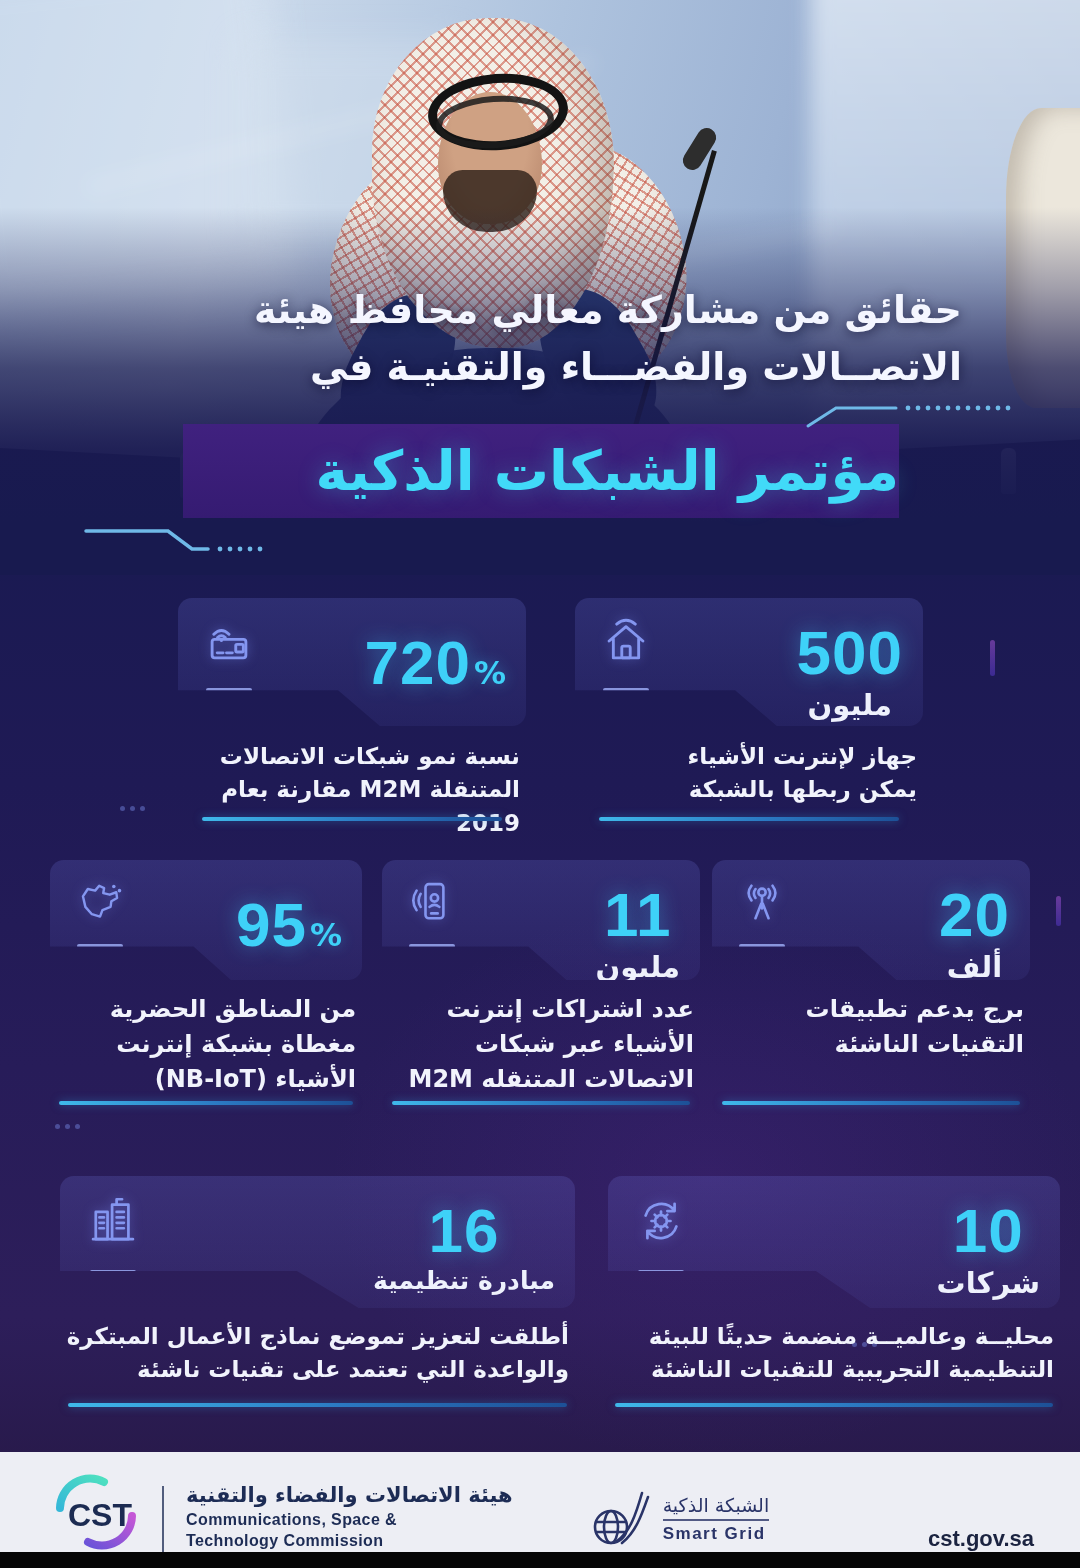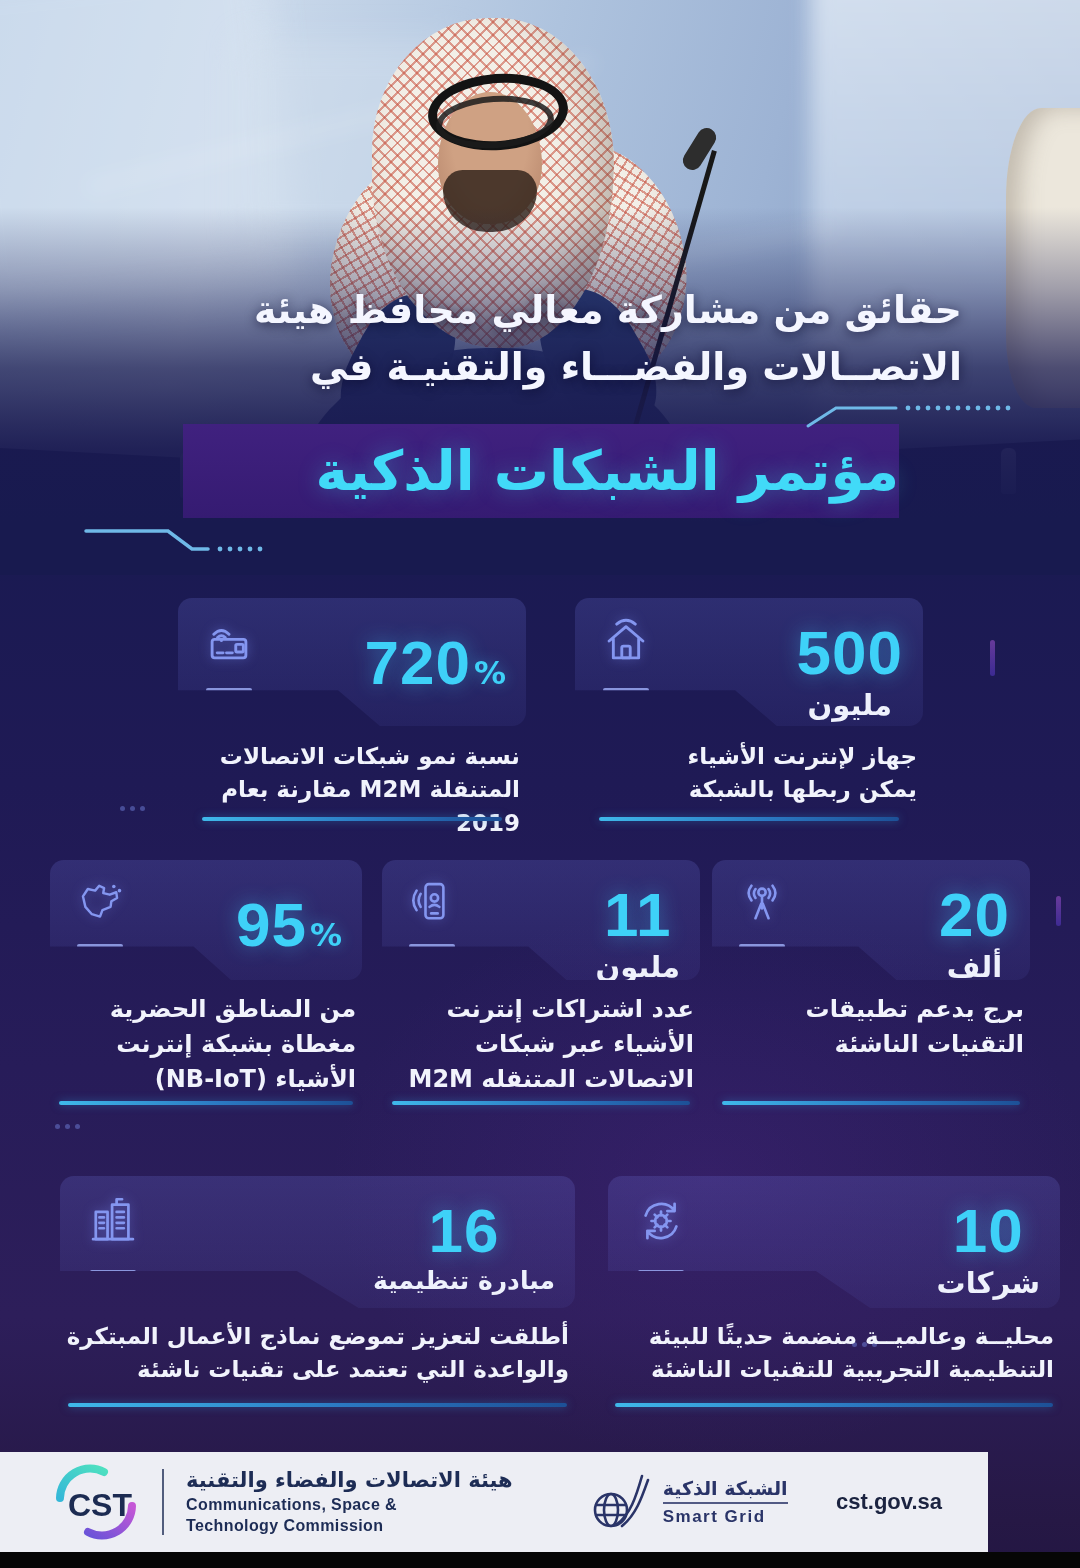--- a/index.html
+++ b/index.html
@@ -62,28 +62,28 @@
   .pct{font-size:32px;font-weight:700;color:#3ed1f8;margin-left:3px;text-shadow:0 0 14px rgba(62,190,245,.45);}
   .unit{font-size:29px;font-weight:700;color:#eef1fc;margin-top:4px;direction:rtl;white-space:nowrap;}
   .unit-small{font-size:25px;}
   .desc{direction:rtl;text-align:right;white-space:pre-line;font-size:23px;font-weight:700;color:#f1f3fc;line-height:1.45;margin:0;padding:0 6px;box-sizing:border-box;}
   .row1 .desc{margin-top:14px;height:72px;} .row2 .desc{margin-top:12px;height:106px;font-size:24px;} .row3 .desc{margin-top:12px;height:74px;}
   .stat-underline{height:4px;border-radius:2px;background:linear-gradient(90deg,#3fb9ea 0%,#2b79c2 55%,#1d5097 100%);box-shadow:0 0 8px rgba(47,143,208,.5);}
   .row1 .stat-underline{width:86%;margin:5px auto 0;} .row2 .stat-underline{width:94%;margin:3px auto 0;} .row3 .stat-underline{width:97%;margin:9px auto 0;}
   .slit{position:absolute;width:5px;height:36px;border-radius:3px;background:linear-gradient(180deg,#b05ae0,#5a3bd0);opacity:.5;}
   .dots3{position:absolute;width:5px;height:5px;border-radius:50%;background:#6f7fd8;opacity:.5;box-shadow:10px 0 0 #6f7fd8,20px 0 0 #6f7fd8;}
   
-  .footer{position:absolute;left:0;top:1452px;width:988px;height:100px;background:#edeef4;display:flex;align-items:center;padding:0 46px;box-sizing:border-box;}
+  .footer{position:absolute;left:0;top:1452px;width:1080px;height:100px;background:#edeef4;display:flex;align-items:flex-end;padding:0 46px;box-sizing:border-box;}
   .footer-divider{width:2px;height:66px;background:#1d2c55;opacity:.75;margin:0 22px 0 16px;}
   .org-block{display:flex;flex-direction:column;color:#1d2c55;}
   .org-ar{font-size:21px;font-weight:700;margin-bottom:3px;}
   .org-en{font-size:16px;font-weight:700;letter-spacing:.4px;line-height:1.3;font-family:"Liberation Sans","DejaVu Sans",sans-serif;}
   .sg-block{display:flex;align-items:center;margin-left:74px;color:#2a3468;}
   .sg-text{display:flex;flex-direction:column;margin-left:10px;}
-  .sg-ar{font-size:19px;font-weight:700;}
+  .sg-ar{font-size:19px;font-weight:400;}
   .sg-line{height:2px;background:#2a3468;opacity:.8;margin:3px 0;}
   .sg-en{font-size:17px;font-weight:700;letter-spacing:1.5px;font-family:"Liberation Sans","DejaVu Sans",sans-serif;}
   .website{margin-left:auto;font-size:22px;font-weight:700;color:#1b2340;font-family:"Liberation Sans","DejaVu Sans",sans-serif;}
   .bottom-strip{position:absolute;left:0;top:1552px;width:1080px;height:16px;background:#060606;}
 </style>
 </head>
 <body>
 
 <div class="poster">
 

